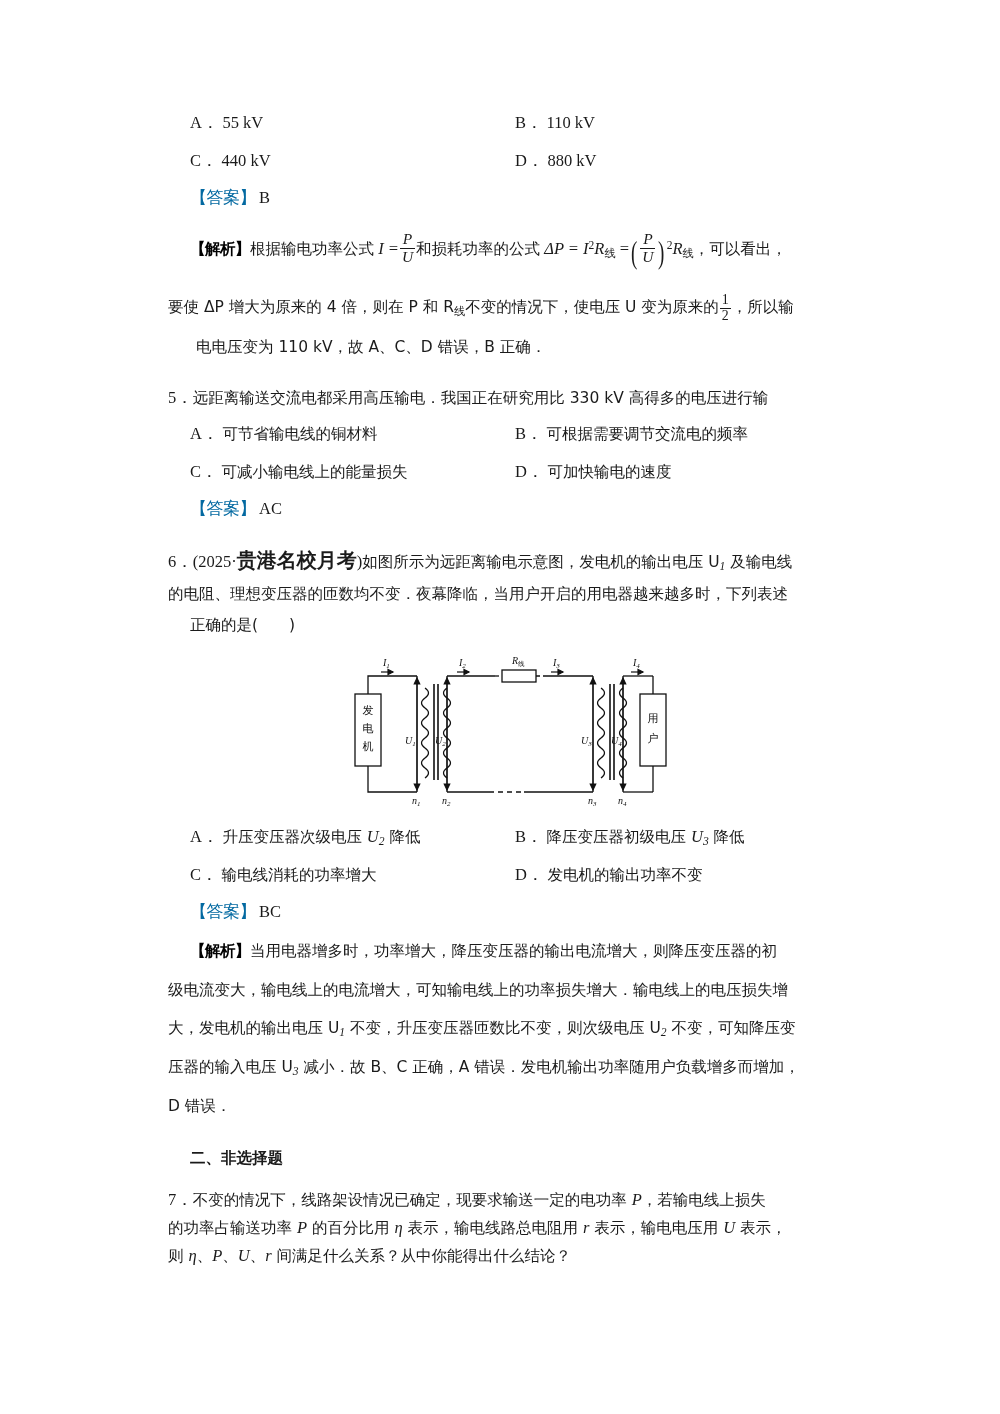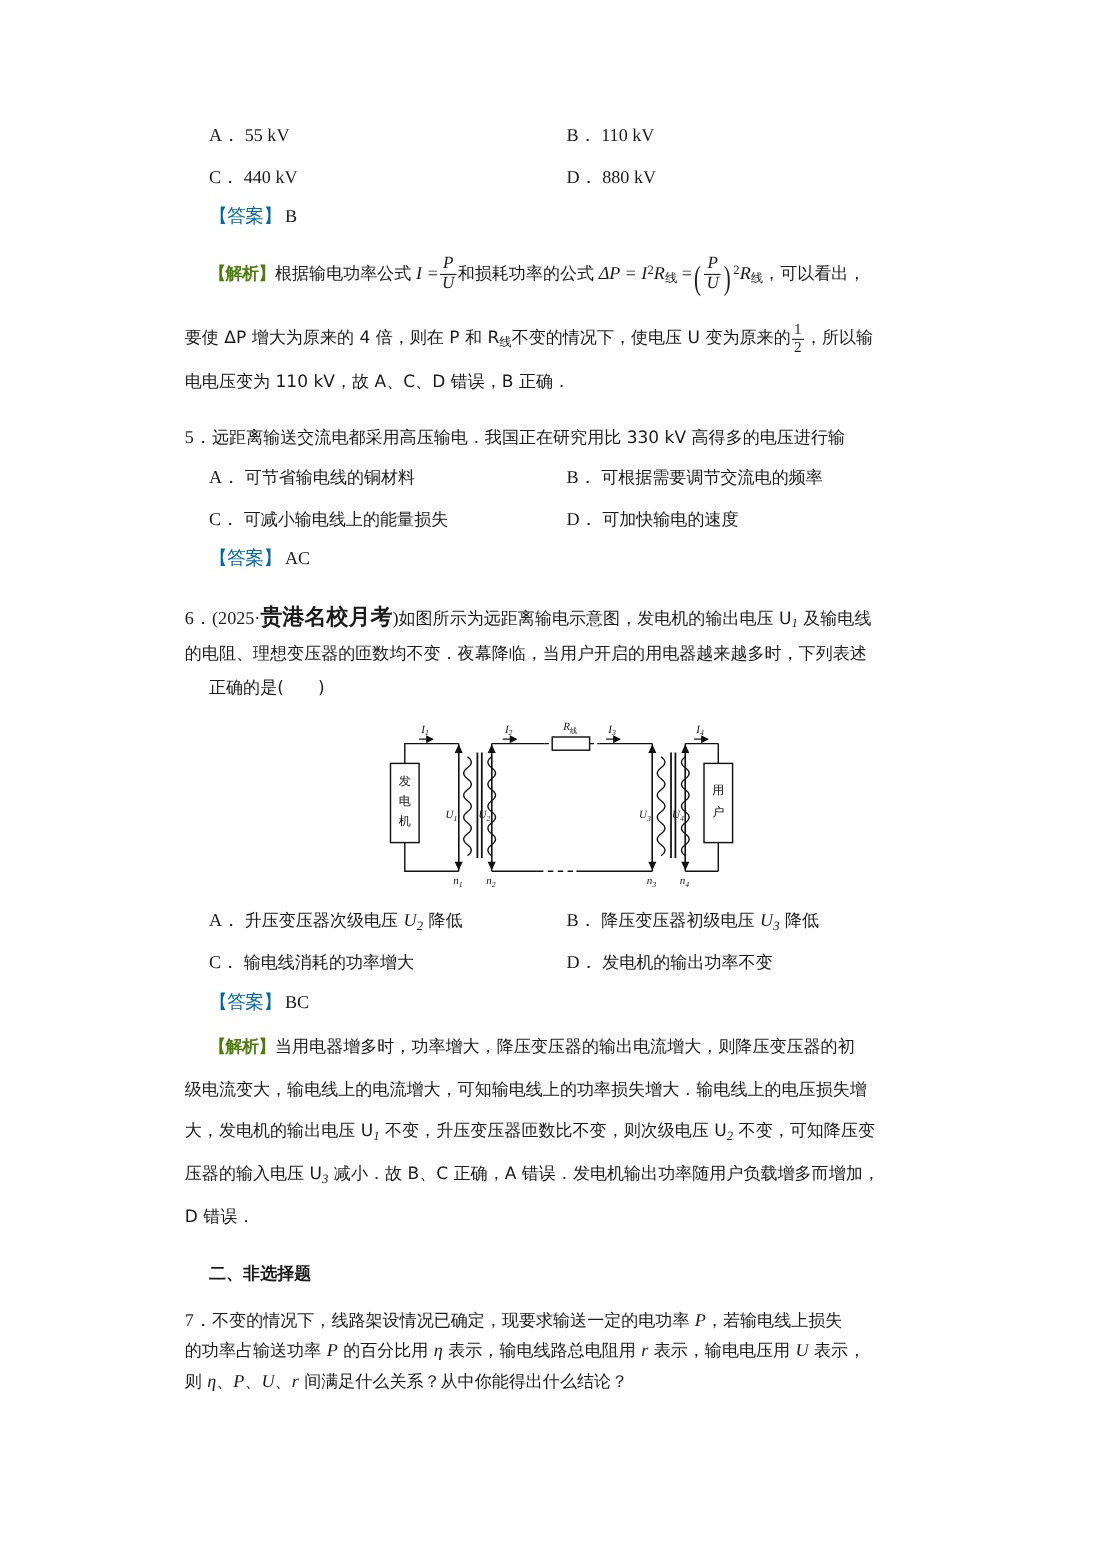--- a/index.html
+++ b/index.html
@@ -69,21 +69,21 @@
     line-height: 2.1;
   }
   .tag-ans {
     color: #0369a1;
     font-family: "DejaVu Sans", "Liberation Sans", sans-serif;
     font-weight: normal;
     font-size: 17px;
     letter-spacing: -0.5px;
   }
   .tag-sol {
-    color: #4d7c0f;
+    color: #000000;
     font-family: "DejaVu Sans", "Liberation Sans", sans-serif;
     font-weight: bold;
     font-size: 15.5px;
     letter-spacing: -0.5px;
   }
   .tag-val {
     font-family: "Liberation Serif", serif;
     font-size: 16.5px;
     margin-left: 3px;
   }
@@ -176,21 +176,21 @@
     <div class="para indent" style="line-height:2.35; margin-top:2px;">
       <span class="tag-sol">【解析】</span><span class="cn">根据输电功率公式</span>
       <span><span class="it">I =</span><span class="frac"><span class="num">P</span><span class="den">U</span></span></span><span class="cn">和损耗功率的公式</span>
       <span><span class="it">ΔP = I</span><span class="sup">2</span><span class="it">R</span><span class="subcn">线</span> <span>=</span><span class="paren-big">(</span><span class="frac"><span class="num">P</span><span class="den">U</span></span><span class="paren-big">)</span><span class="sup">2</span><span class="it">R</span><span class="subcn">线</span></span><span class="cn">，可以看出，</span>
     </div>
 
     <div class="para" style="line-height:2.4; margin-top:-2px;">
       <span class="cn">要使 ΔP 增大为原来的 4 倍，则在 P 和 R</span><span class="subcn">线</span><span class="cn">不变的情况下，使电压 U 变为原来的</span><span class="frac frac-sm" style="font-style:normal;"><span class="num">1</span><span class="den">2</span></span><span class="cn">，所以输</span>
     </div>
 
-    <div class="para" style="line-height:2.4; margin-top:0px;">
+    <div class="para" style="line-height:2.4; margin-top:0px;margin-left:28px;">
       <span class="cn">电电压变为 110 kV，故 A、C、D 错误，B 正确．</span>
     </div>
 
     <div class="q-block" style="margin-top:14px;">
       <div class="para" style="line-height:2.1;">
         <span class="q-num">5．</span><span class="cn">远距离输送交流电都采用高压输电．我国正在研究用比 330 kV 高得多的电压进行输</span>
       </div>
 
       <div class="opt-row">
         <div class="opt-col indent">

